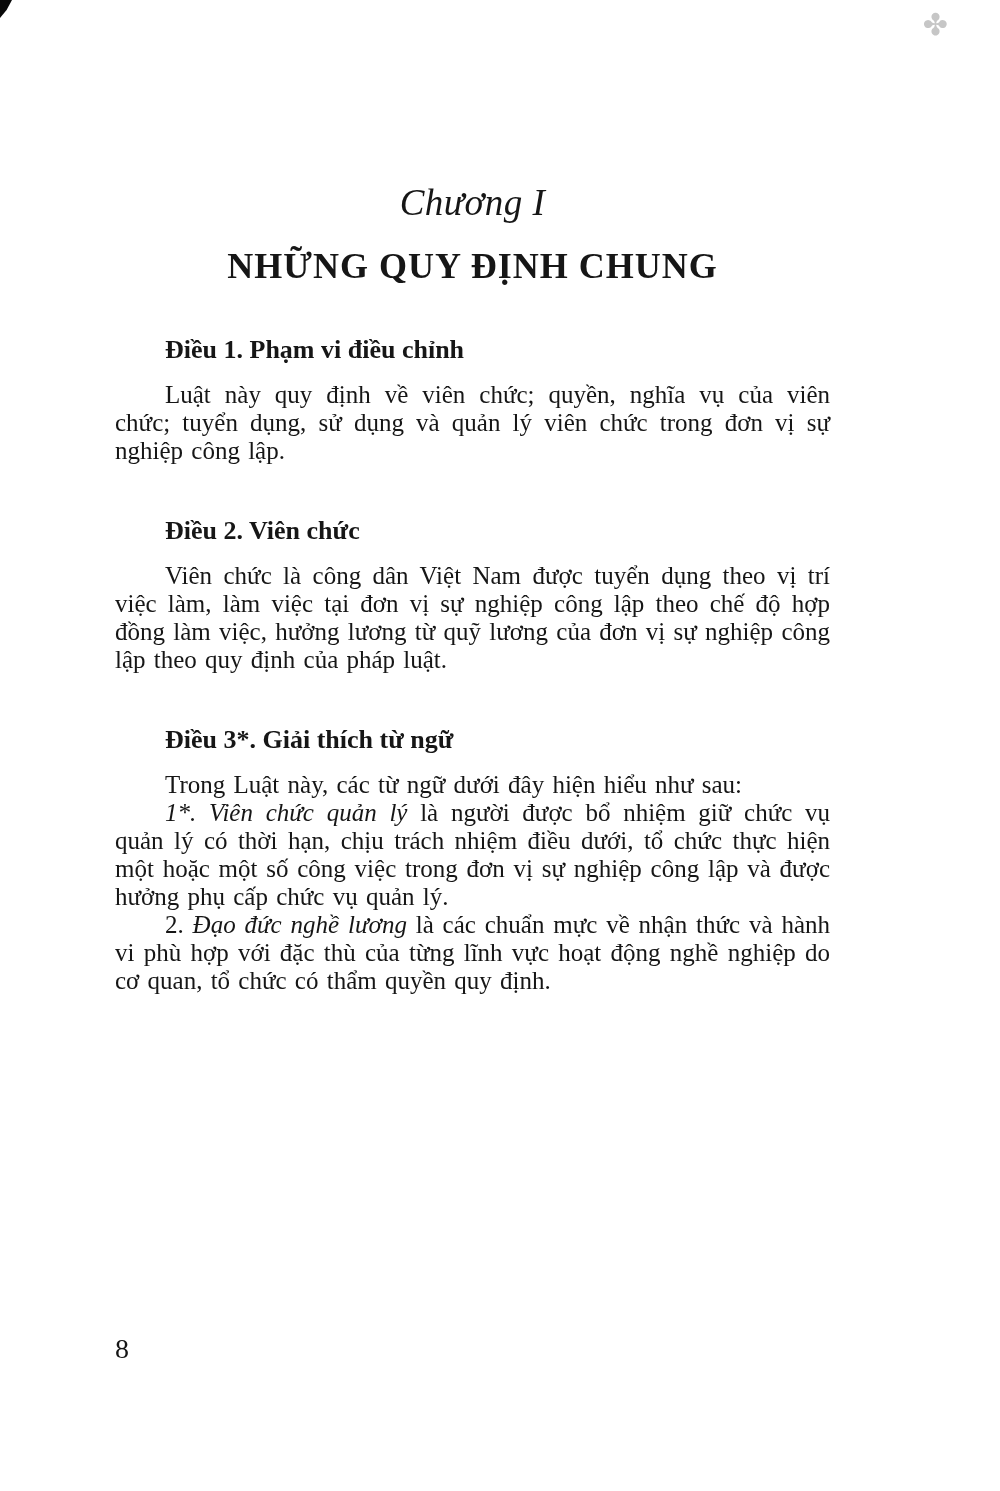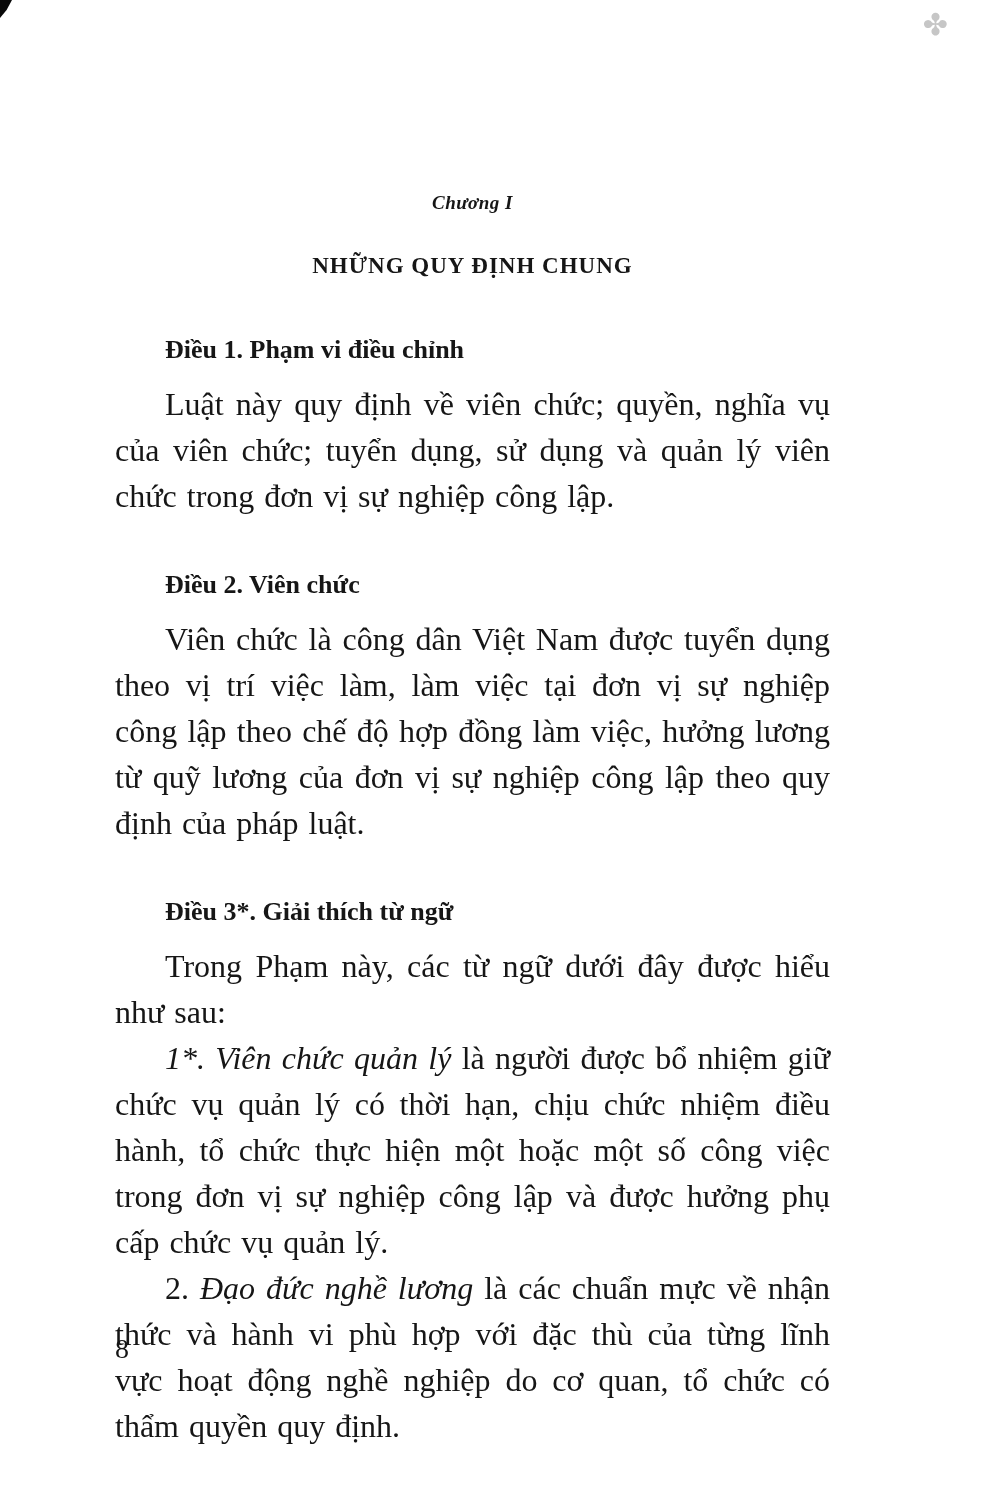--- a/index.html
+++ b/index.html
@@ -40,53 +40,53 @@
     line-height: 30px;
     color: #c6c6c6;
     font-family: "DejaVu Sans", sans-serif;
   }
 
   .content {
     padding: 184px 170px 0 115px; 
   }
 
   .chapter-title {
-    font-size: 19px;
-    font-weight: bold;
+    font-size: 37px;
+    font-weight: normal;
     font-style: italic;
     text-align: center;
     line-height: 38px;
     margin-bottom: 26px;
     letter-spacing: 0.5px;
   }
 
   .chapter-subtitle {
-    font-size: 23px;
+    font-size: 36px;
     font-weight: bold;
     text-align: center;
     line-height: 36px;
     letter-spacing: 1px;
     margin-bottom: 30px;
   }
 
   .article-heading {
     font-size: 26px;
     font-weight: bold;
     line-height: 46px;
     text-indent: 50px;
     margin-top: 43px;
     margin-bottom: 8px;
   }
 
   .article-heading.italic {
   }
 
   .body-text {
-    font-size: 32px;
-    line-height: 46px;
+    font-size: 25px;
+    line-height: 28px;
     text-align: justify;
     text-indent: 50px;
     word-spacing: 2px;
   }
 
   .term {
     font-style: italic;
   }
 
   .page-number {
@@ -116,23 +116,23 @@
     <div class="article-heading">Điều 1. Phạm vi điều chỉnh</div>
 
     <p class="body-text">Luật này quy định về viên chức; quyền, nghĩa vụ của viên chức; tuyển dụng, sử dụng và quản lý viên chức trong đơn vị sự nghiệp công lập.</p>
 
     <div class="article-heading">Điều 2. Viên chức</div>
 
     <p class="body-text">Viên chức là công dân Việt Nam được tuyển dụng theo vị trí việc làm, làm việc tại đơn vị sự nghiệp công lập theo chế độ hợp đồng làm việc, hưởng lương từ quỹ lương của đơn vị sự nghiệp công lập theo quy định của pháp luật.</p>
 
     <div class="article-heading italic">Điều 3*. Giải thích từ ngữ</div>
 
-    <p class="body-text">Trong Phạm này, các từ ngữ dưới đây được hiểu như sau:</p>
+    <p class="body-text">Trong Luật này, các từ ngữ dưới đây hiện hiểu như sau:</p>
 
-    <p class="body-text"><span class="term">1*. </span><span class="term">Viên chức quản lý</span><span> là người được bổ nhiệm giữ chức vụ quản lý có thời hạn, chịu chức nhiệm điều hành, tổ chức thực hiện một hoặc một số công việc trong đơn vị sự nghiệp công lập và được hưởng phụ cấp chức vụ quản lý.</span></p>
+    <p class="body-text"><span class="term">1*. </span><span class="term">Viên chức quản lý</span><span> là người được bổ nhiệm giữ chức vụ quản lý có thời hạn, chịu trách nhiệm điều dưới, tổ chức thực hiện một hoặc một số công việc trong đơn vị sự nghiệp công lập và được hưởng phụ cấp chức vụ quản lý.</span></p>
 
     <p class="body-text"><span>2. </span><span class="term">Đạo đức nghề lương</span><span> là các chuẩn mực về nhận thức và hành vi phù hợp với đặc thù của từng lĩnh vực hoạt động nghề nghiệp do cơ quan, tổ chức có thẩm quyền quy định.</span></p>
 
   </div>
 
   <div class="page-number">8</div>
 
 </div>
 
 </body></html>

